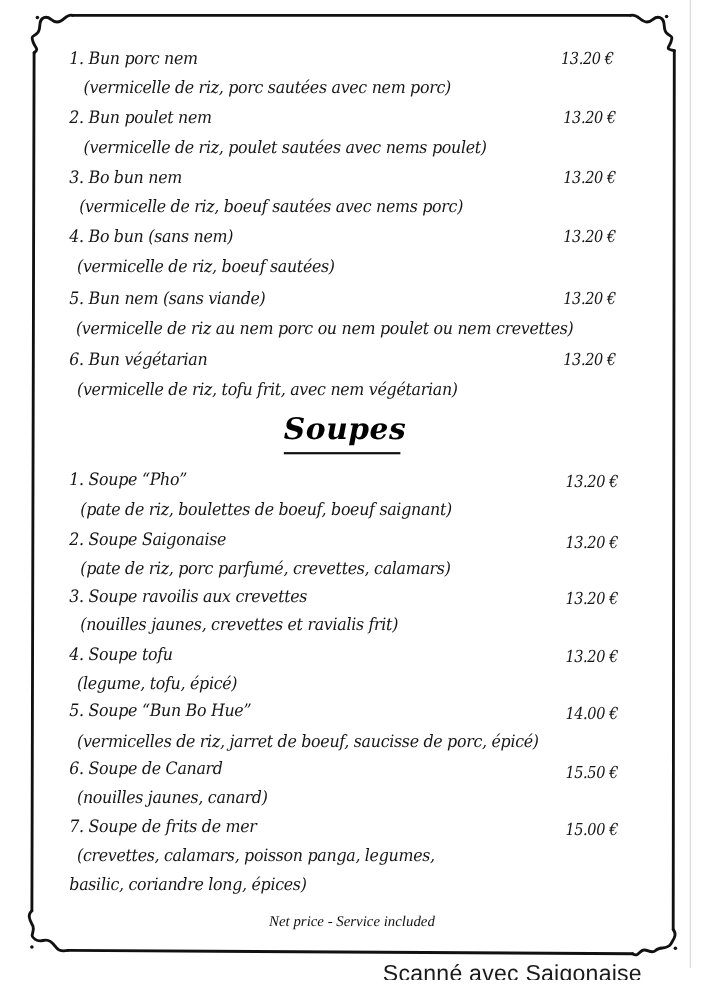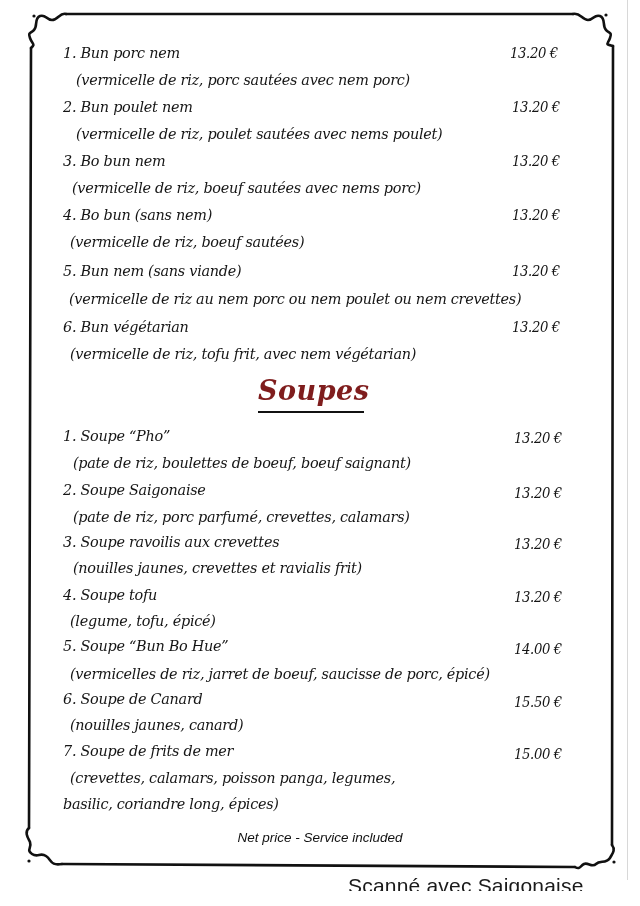--- a/index.html
+++ b/index.html
@@ -19,28 +19,28 @@
   }
   .price {
     position: absolute; white-space: nowrap;
     font-family: "DejaVu Serif", serif; font-style: italic;
     font-size: 15px; letter-spacing: -0.4px; color: #151515;
     transform: scaleX(0.88); transform-origin: left center;
   }
   .heading {
     position: absolute; left: 258px; top: 375px; width: 110px; text-align: center;
     font-family: "DejaVu Serif", serif; font-style: italic; font-weight: bold;
-    font-size: 27px; color: #7f1d1d; letter-spacing: 0.5px;
+    font-size: 27px; color: #000000; letter-spacing: 0.5px;
   }
   .heading-underline {
     position: absolute; left: 258px; top: 411px; width: 106px; height: 2px; background: #111;
   }
   .footer-note {
     position: absolute; left: 0; width: 640px; top: 830px; text-align: center;
-    font-family: Liberation Sans, sans-serif; font-style: italic; font-size: 13.5px; color: #111;
+    font-family: Liberation Serif, serif; font-style: italic; font-size: 13.5px; color: #111;
   }
   .watermark {
     position: absolute; left: 348px; top: 873px; white-space: nowrap;
     font-family: "Liberation Sans", sans-serif; font-size: 21px; color: #1a1a1a;
     letter-spacing: 0.2px; height: 18px; overflow: hidden; line-height: 26px;
   }
 </style>
 </head>
 <body>
 

